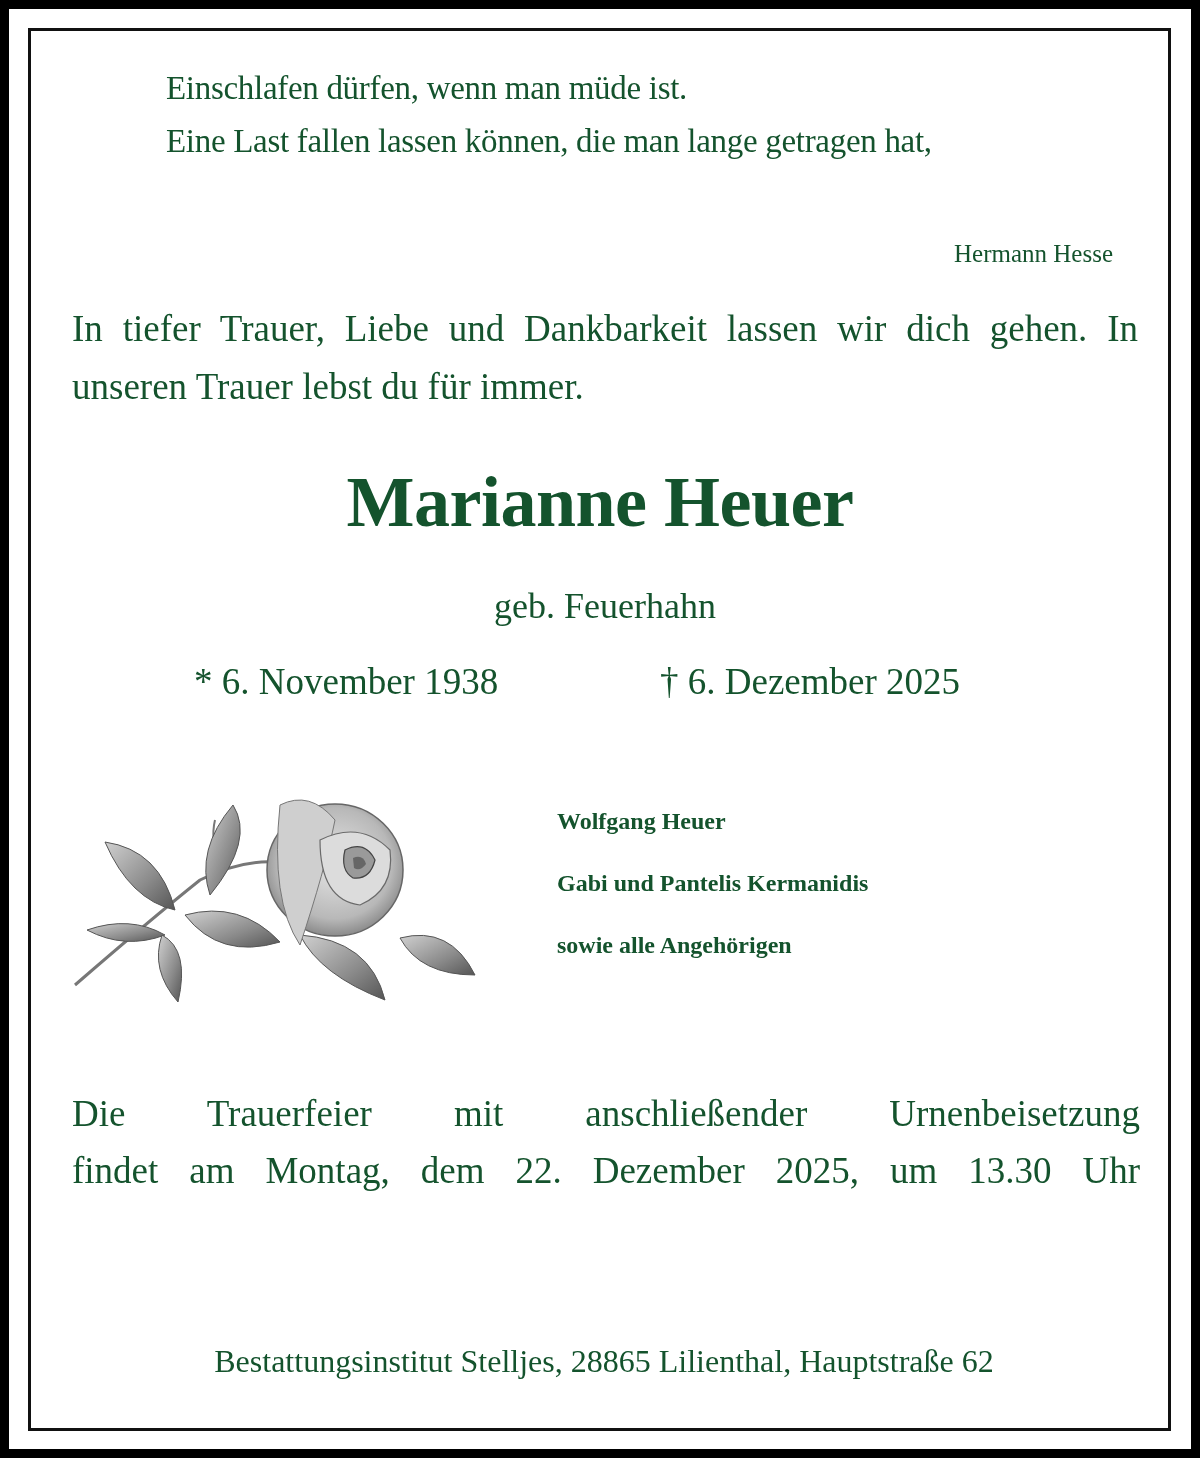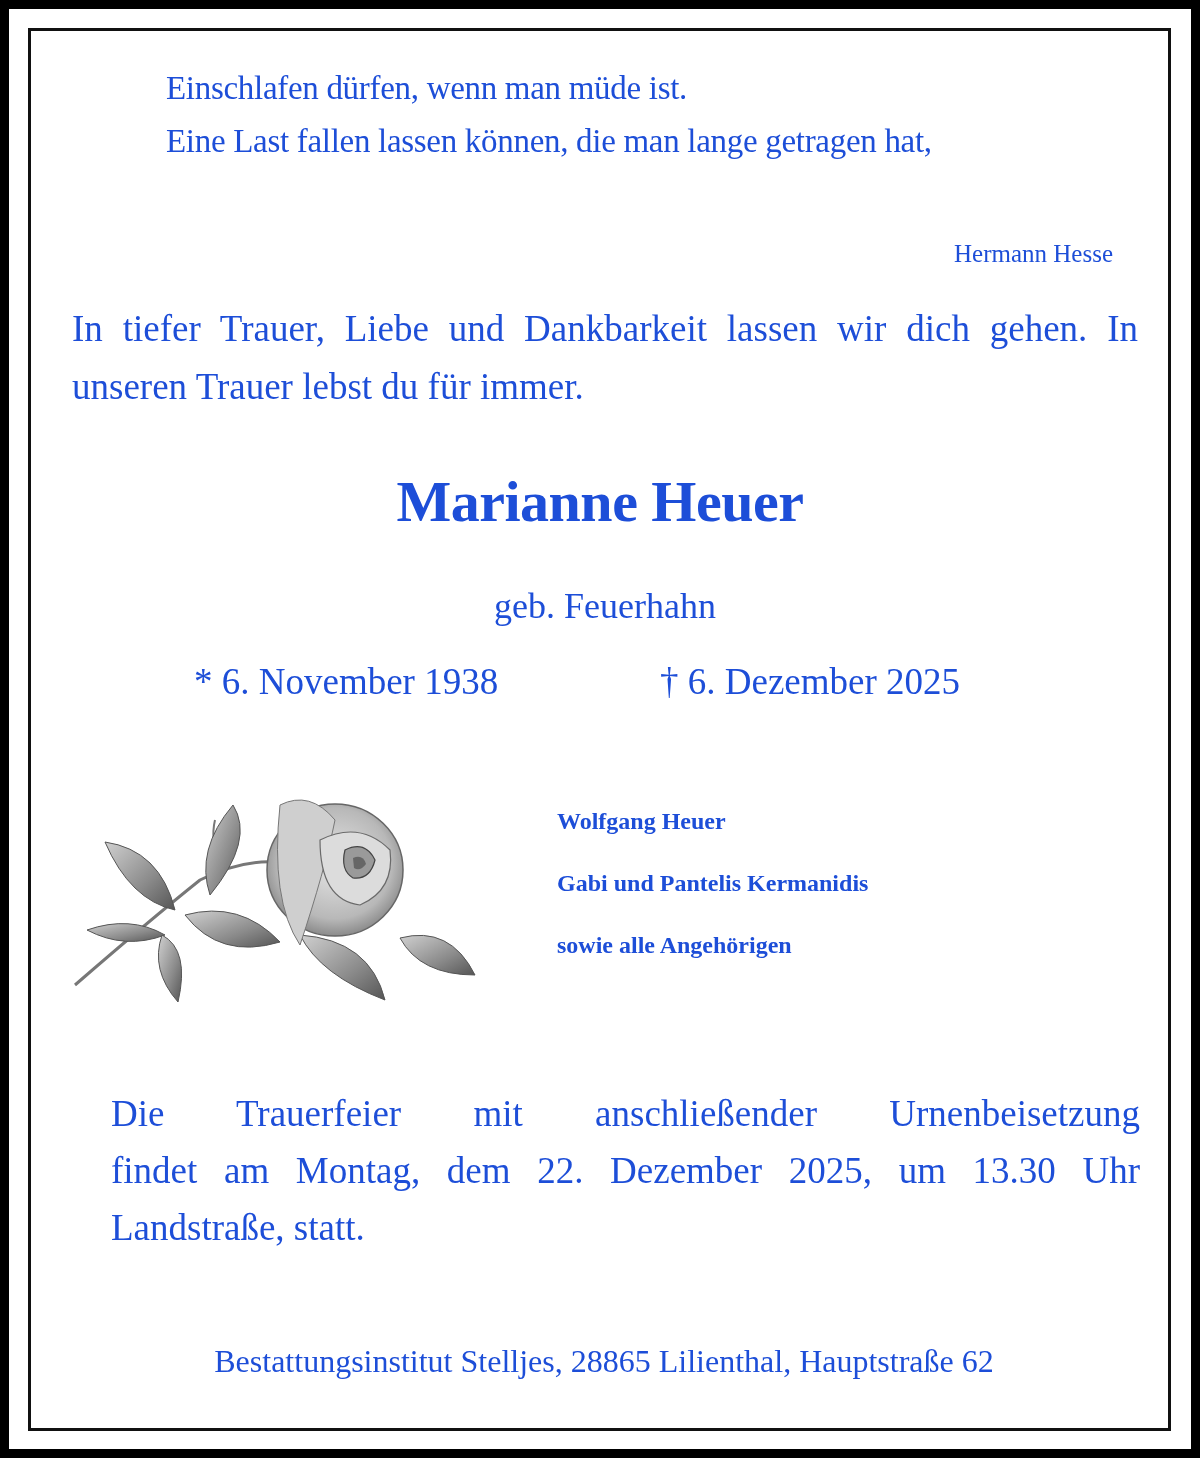--- a/index.html
+++ b/index.html
@@ -5,36 +5,36 @@
   html, body { margin: 0; padding: 0; background: #ffffff; }
   body { width: 1200px; height: 1458px; position: relative; overflow: hidden; }
   .outer {
     position: absolute; left: 0; top: 0; width: 1200px; height: 1458px;
     box-sizing: border-box; border: 9px solid #000; background: #fff;
   }
   .inner {
     position: absolute; left: 19px; top: 19px; right: 20px; bottom: 18px;
     border: 3px solid #111; background: #fff;
   }
-  .serif { font-family: "Liberation Serif", "DejaVu Serif", serif; color: #1d4ed8; }
+  .serif { font-family: "Liberation Serif", "DejaVu Serif", serif; color: #14532d; }
   .abs { position: absolute; margin: 0; }
   .quote { left: 166px; top: 62px; font-size: 33px; line-height: 53px; letter-spacing: -0.3px; }
   .quote div { white-space: nowrap; }
   .author { right: 87px; top: 240px; font-size: 25px; text-align: right; }
   .intro { left: 72px; top: 300px; width: 1066px; font-size: 37px; line-height: 58px; text-align: justify; text-align-last: left; }
-  .name { left: 0; width: 1200px; top: 447px; text-align: center; font-size: 58px; font-weight: bold; letter-spacing: -0.5px; line-height: 110px; }
+  .name { left: 0; width: 1200px; top: 447px; text-align: center; font-size: 72px; font-weight: bold; letter-spacing: -0.5px; line-height: 110px; }
   .maiden { left: 0; width: 1210px; top: 585px; text-align: center; font-size: 36px; }
   .dates { top: 660px; font-size: 37px; white-space: nowrap; }
   .born { left: 194px; }
   .died { left: 632px; margin-left: 28px; }
   .rose { left: 70px; top: 780px; width: 410px; height: 225px; }
   .family { left: 557px; top: 790px; font-size: 24px; font-weight: bold; line-height: 62px; }
   .family div { white-space: nowrap; }
   .service { left: 72px; top: 1085px; width: 1068px; font-size: 37px; line-height: 57px; text-align: justify; text-align-last: left; }
-  .service div { text-align: justify; text-align-last: justify; margin-left: 39px; }
+  .service div { text-align: justify; text-align-last: justify; }
   .service div.last { text-align-last: left; }
   .undertaker { left: 0; width: 1208px; top: 1343px; text-align: center; font-size: 32px; white-space: nowrap; }
 </style>
 </head>
 <body>
 
 <div class="outer">
   <div class="inner"></div>
 </div>
 
@@ -84,16 +84,15 @@
 
 <div class="abs serif family">
   <div>Wolfgang Heuer</div>
   <div>Gabi und Pantelis Kermanidis</div>
   <div>sowie alle Angehörigen</div>
 </div>
 
 <div class="abs serif service">
   <div>Die Trauerfeier mit anschließender Urnenbeisetzung</div>
   <div>findet am Montag, dem 22. Dezember 2025, um 13.30 Uhr</div>
-  <div class="last">Landstraße, statt.</div>
 </div>
 
 <div class="abs serif undertaker">Bestattungsinstitut Stelljes, 28865 Lilienthal, Hauptstraße 62</div>
 
 </body></html>

